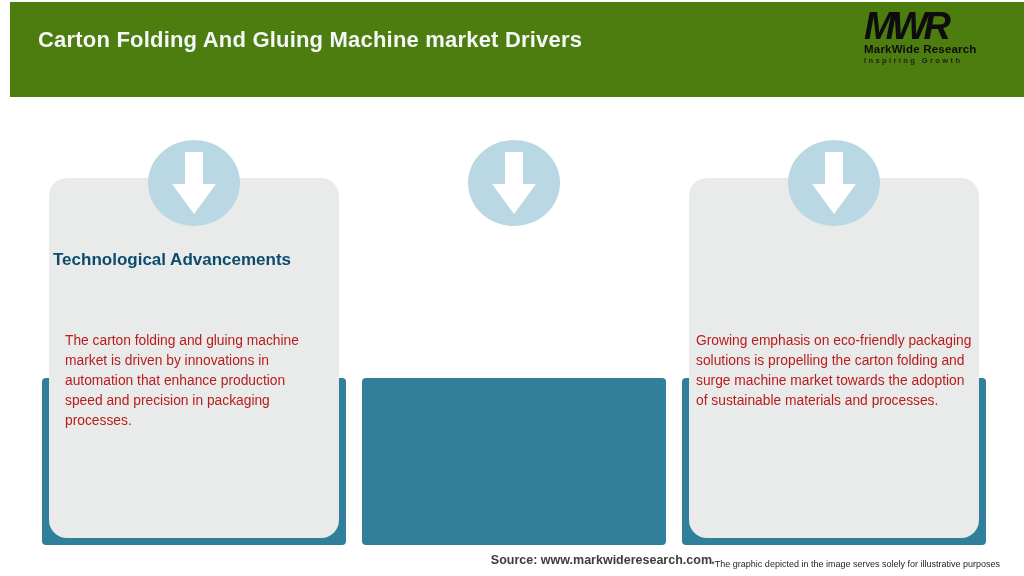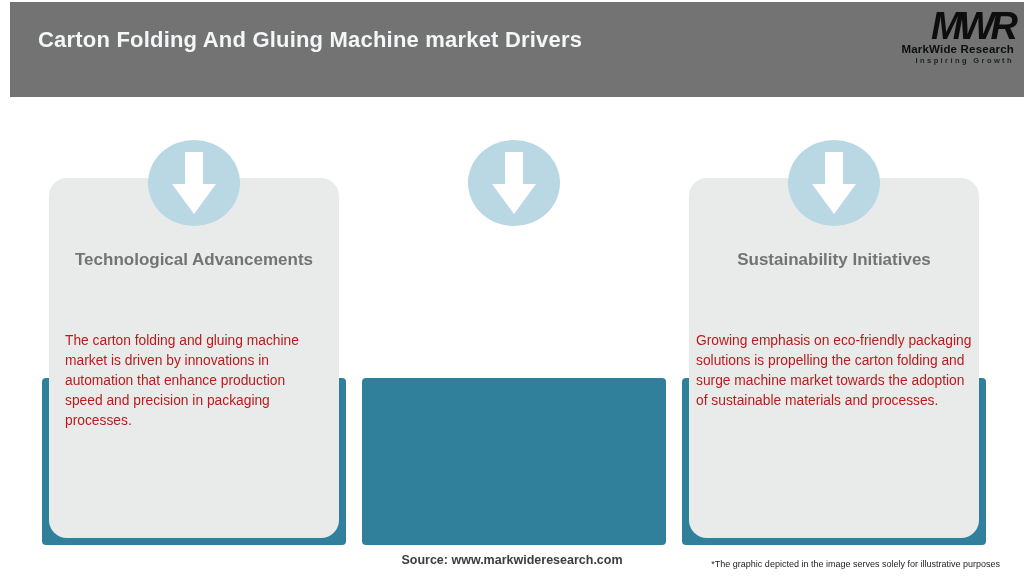--- a/index.html
+++ b/index.html
@@ -7,32 +7,32 @@
   body {
     position:relative;
     background:#ffffff;
     font-family:"Liberation Sans", sans-serif;
     overflow:hidden;
   }
 
   
   .header {
     position:absolute; left:10px; top:2px; right:0; height:95px;
-    background:#737373;
+    background:#4d7c0f;
     text-decoration:underline;
   }
   .header-title {
     position:absolute; left:28px; top:25px;
     font-size:22px; font-weight:bold; color:#F3F7F7;
     letter-spacing:0.2px;
     white-space:nowrap;
   }
   .logo {
     position:absolute; right:10px; top:6px; width:150px;
-    text-align:right; color:#0D0D0D;
+    text-align:left; color:#0D0D0D;
   }
   .logo-acronym {
     font-size:38px; font-weight:bold; font-style:italic;
     letter-spacing:-4px; line-height:36px; display:block;
   }
   .logo-name {
     font-size:11.5px; font-weight:bold; display:block; margin-top:-1px;
     letter-spacing:0.2px;
   }
   .logo-tagline {
@@ -57,32 +57,32 @@
   .circle {
     position:absolute; top:10px; left:50%; transform:translateX(-50%);
     width:92px; height:86px; border-radius:50%;
     background:#B9D8E3;
     display:flex; align-items:center; justify-content:center;
   }
   .circle svg { display:block; }
 
   .card-title {
     position:absolute; top:72px; left:4px; right:4px;
-    text-align:center; font-size:17px; font-weight:bold; color:#737373;
+    text-align:left; font-size:17px; font-weight:bold; color:#0c4a6e;
   }
   .card-body {
     position:absolute; top:153px; left:16px; right:13px;
     font-size:13.8px; line-height:20px; color:#b91c1c;
   }
   .card-group.g3 .card-body { left:7px; right:5px; }
 
   
   .source {
     position:absolute; left:312px; top:553px; width:400px;
-    text-align:center; font-size:12.5px; font-weight:bold; color:#3D3D3D;
+    text-align:right; font-size:12.5px; font-weight:bold; color:#3D3D3D;
   }
   .disclaimer {
     position:absolute; right:24px; top:559px;
     font-size:9px; color:#1F1F1F;
   }
 </style>
 </head>
 <body>
 
 <div class="header">
@@ -112,21 +112,20 @@
   <div class="circle">
     <svg width="46" height="62" viewBox="0 0 46 62">
         <path d="M14 0 H32 V32 H45 L23 62 L1 32 H14 Z" fill="#ffffff"></path>
       </svg>
   </div>
 </div>
 
 <div class="card-group g3">
   <div class="backing"></div>
   <div class="card">
-    <div class="card-title">Sustainability Initiatives</div>
     <div class="card-body">Growing emphasis on eco-friendly packaging solutions is propelling the carton folding and surge machine market towards the adoption of sustainable materials and processes.</div>
   </div>
   <div class="circle">
     <svg width="46" height="62" viewBox="0 0 46 62">
         <path d="M14 0 H32 V32 H45 L23 62 L1 32 H14 Z" fill="#ffffff"></path>
       </svg>
   </div>
 </div>
 
 <div class="source">Source: www.markwideresearch.com</div>

